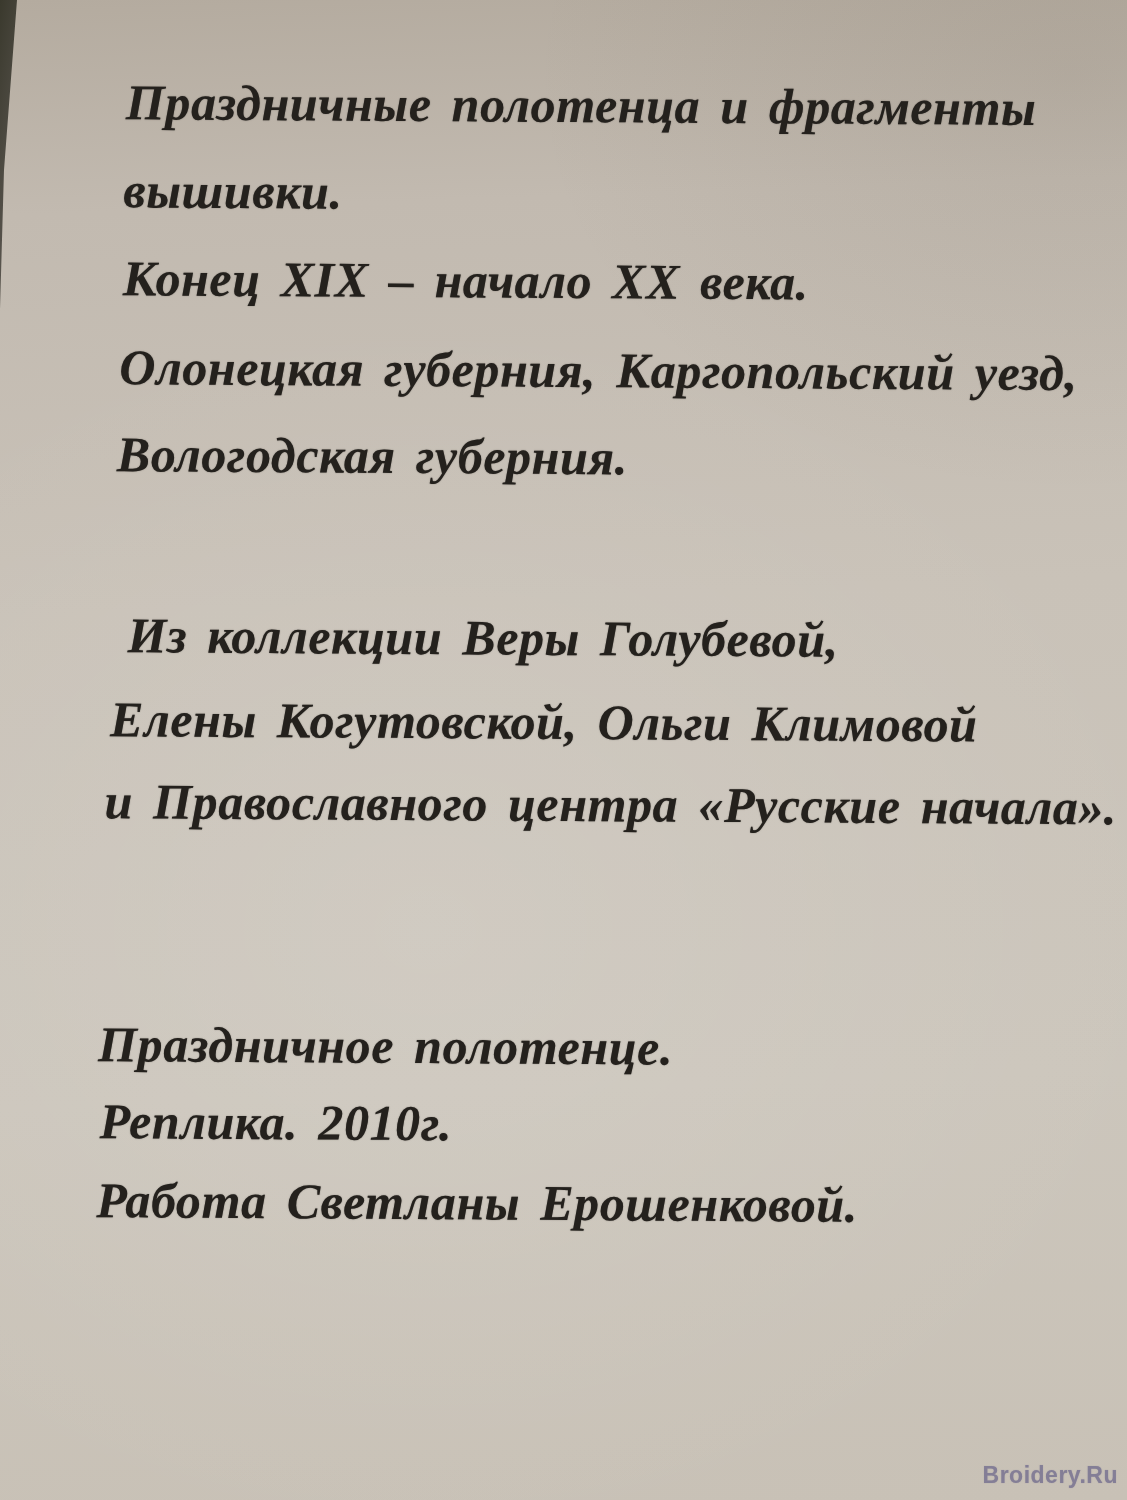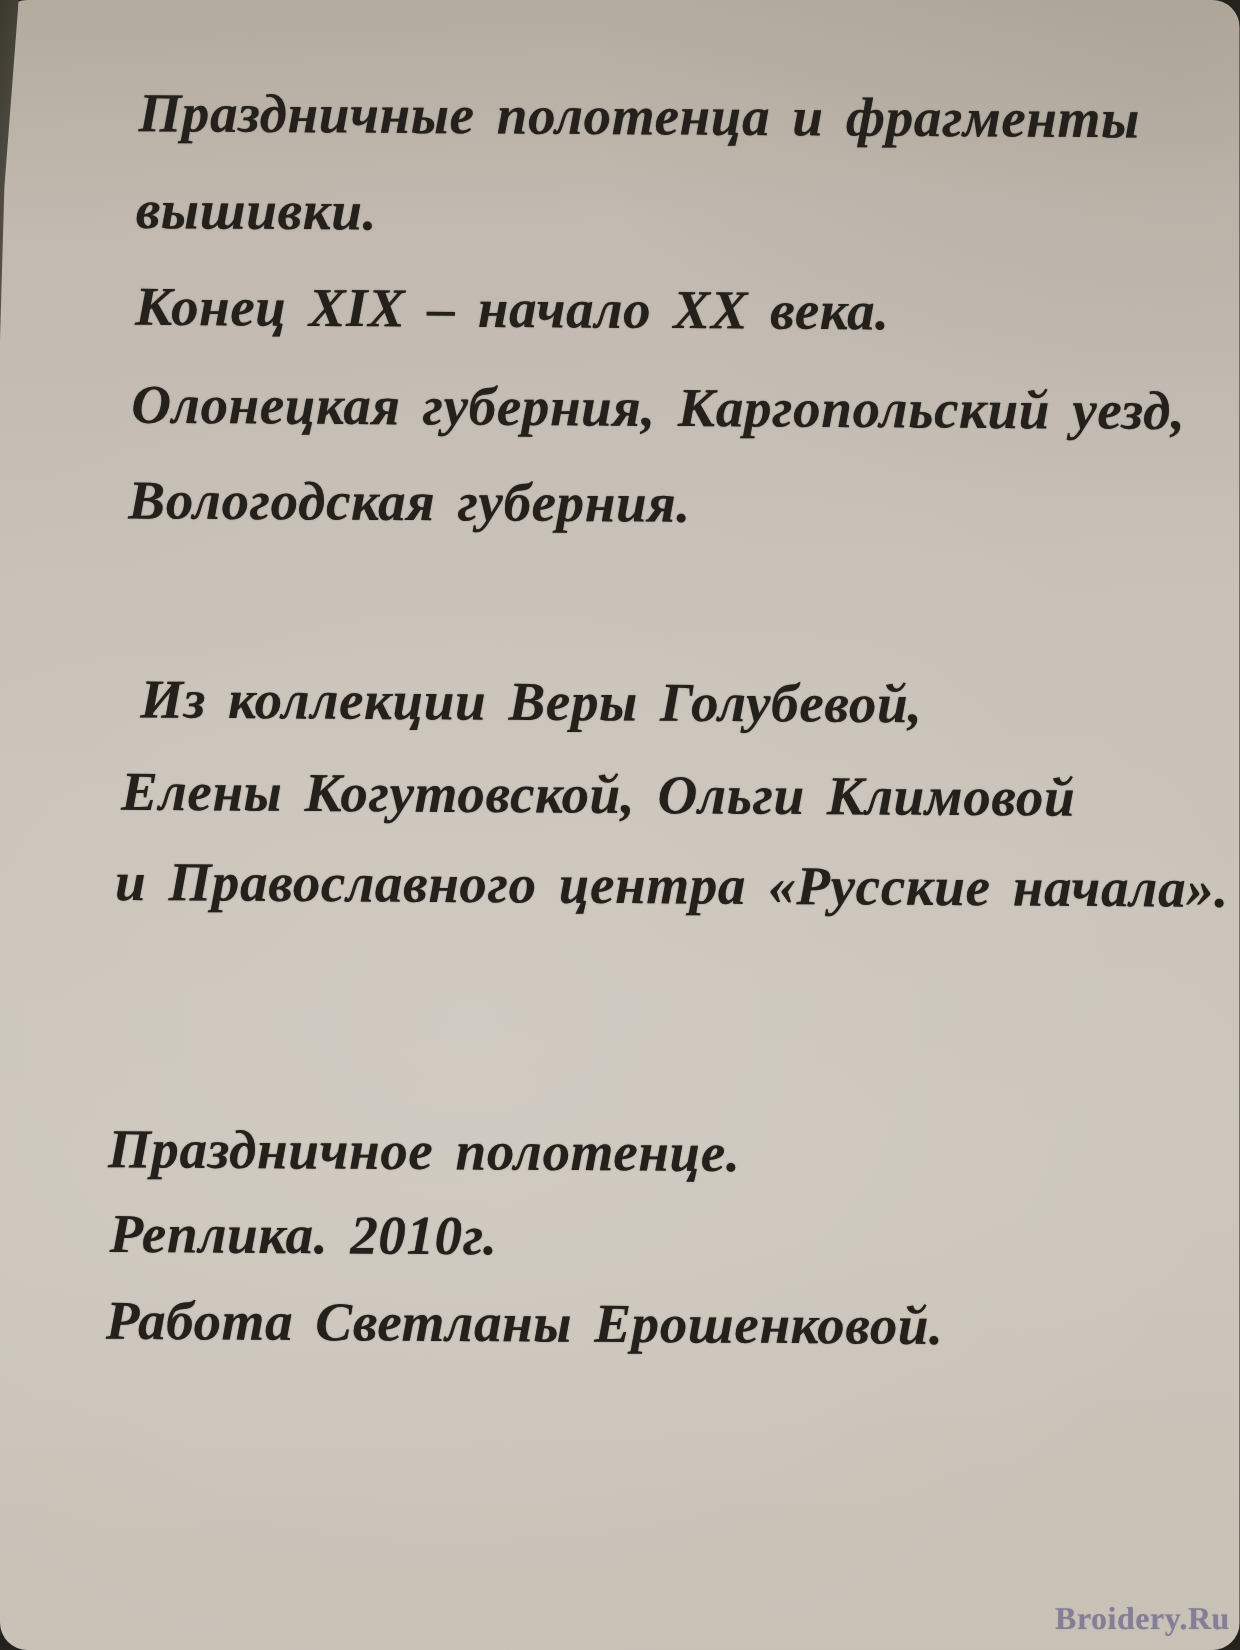--- a/index.html
+++ b/index.html
@@ -16,21 +16,20 @@
   .paper {
     position: absolute;
     left: 0;
     top: 0;
     width: 1127px;
     height: 1500px;
     background:
       radial-gradient(1100px 900px at 38% 62%, rgba(255,255,255,0.10), rgba(255,255,255,0) 70%),
       radial-gradient(900px 700px at 95% 5%, rgba(90,80,65,0.10), rgba(0,0,0,0) 60%),
       linear-gradient(178deg, #b4ab9f 0%, #c2bab0 14%, #c9c2b8 40%, #ccc6bc 72%, #c8c1b6 100%);
-    border-radius: 25px;
   }
   
   .edge-wedge {
     position: absolute;
     left: 0;
     top: 0;
     width: 20px;
     height: 310px;
     background: linear-gradient(100deg, #3a392d 0%, #55514a 60%, #6a665c 100%);
     clip-path: polygon(0 0, 17px 0, 4px 170px, 0 310px);
@@ -52,23 +51,23 @@
     font-size: 50px;
     letter-spacing: 0.6px;
     word-spacing: 7px;
     color: #24211d;
     text-shadow: 0 0 1.2px rgba(30, 26, 22, 0.55);
   }
   .watermark {
     position: absolute;
     right: 9px;
     bottom: 11px;
-    font-family: Liberation Serif, serif;
+    font-family: Liberation Sans, sans-serif;
     font-weight: bold;
-    font-size: 29px;
+    font-size: 23px;
     letter-spacing: 0.5px;
     color: rgba(128, 122, 148, 0.88);
     text-shadow: 0 0 1px rgba(128, 122, 148, 0.5);
   }
 </style>
 </head>
 <body>
 
 <div class="paper">
   <div class="edge-wedge"></div>

